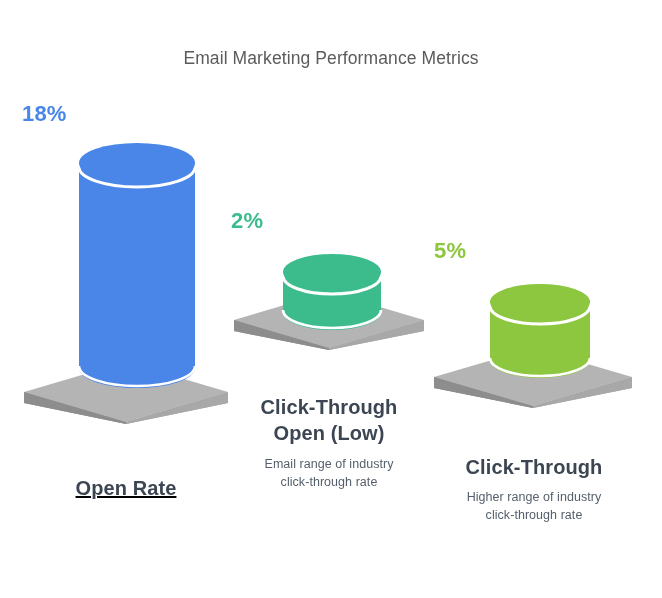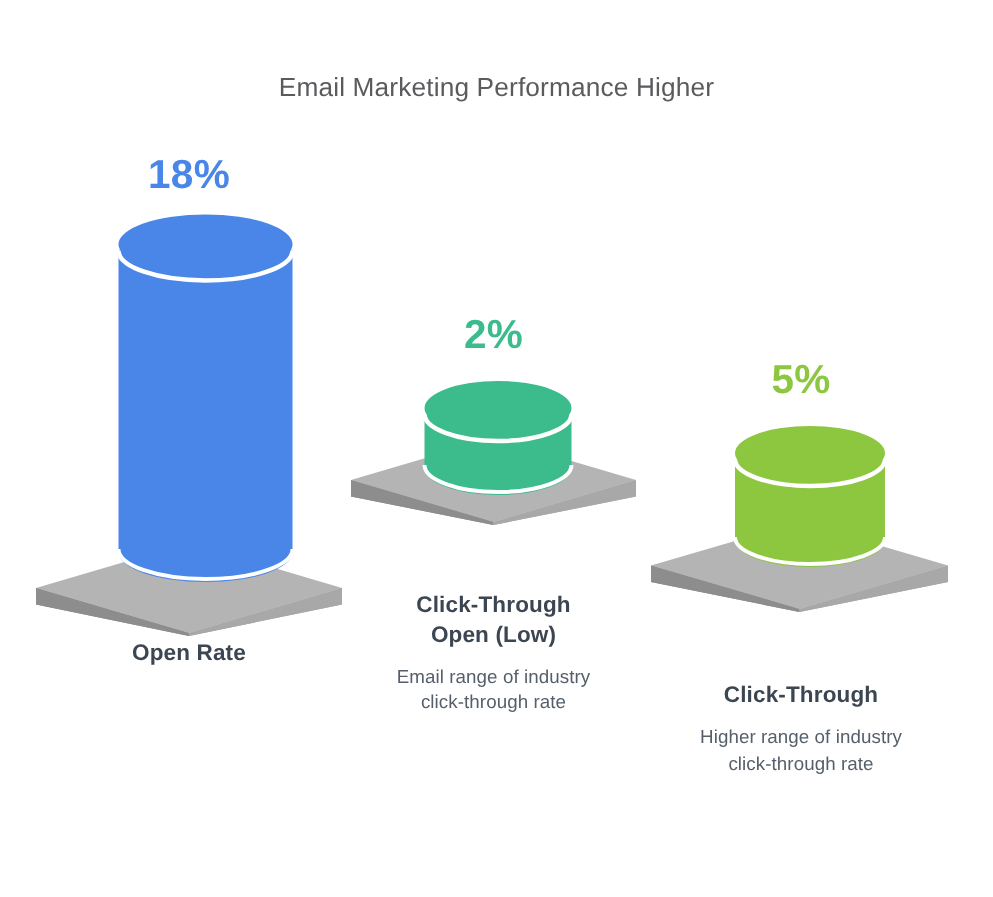--- a/index.html
+++ b/index.html
@@ -30,22 +30,22 @@
   }
 
   
   .metric-group {
     position: absolute;
   }
 
   
   .value-label {
     position: absolute;
-    text-align: center;
-    font-size: 27px;
+    text-align: left;
+    font-size: 22px;
     font-weight: bold;
     letter-spacing: 0.2px;
     white-space: nowrap;
   }
 
   
   .plate {
     position: absolute;
   }
   .plate svg { display: block; }
@@ -55,39 +55,39 @@
     position: absolute;
   }
   .cylinder svg { display: block; }
 
   
   .caption {
     position: absolute;
     text-align: center;
   }
   .caption-title {
-    font-size: 15px;
+    font-size: 20px;
     font-weight: bold;
     color: #3c4652;
     line-height: 1.32;
     letter-spacing: 0.1px;
   }
   .caption-desc {
     font-size: 12.5px;
     font-weight: 400;
     color: #555f6b;
     line-height: 1.42;
     margin-top: 9px;
     letter-spacing: 0.05px;
   }
 </style>
 </head>
 <body>
 
-<div id="chart-title">Email Marketing Performance Higher</div>
+<div id="chart-title">Email Marketing Performance Metrics</div>
 
 <div class="metric-group" style="left:0px; top:0px; width:252px; height:598px;">
 
   <div class="value-label" style="left:22px; top:101px; width:208px; color:#4a86e8;">18%</div>
 
   <div class="plate" style="left:20px; top:358px; width:212px; height:70px;">
     <svg width="212" height="70" viewBox="0 0 212 70">
 
       <polygon points="106,4 208,34 106,64 4,34" fill="#b4b4b4"></polygon>
 
@@ -106,21 +106,21 @@
       <path d="M5,27 L5,228 A58,20 0 0 0 121,228 L121,27 Z" fill="#4a86e8"></path>
 
       <path d="M5,226 A58,20 0 0 0 121,226" fill="none" stroke="#ffffff" stroke-width="2.6"></path>
 
       <path d="M5,27 A58,20 0 0 0 121,27" fill="none" stroke="#ffffff" stroke-width="3"></path>
 
       <ellipse cx="63" cy="23" rx="58" ry="20" fill="#4a86e8"></ellipse>
     </svg>
   </div>
 
-  <div class="caption" style="left:22px; top:426px; width:208px;">
+  <div class="caption" style="left:22px; top:475px; width:208px;text-decoration:underline;">
     <div class="caption-title">
       <span>Open Rate</span>
     </div>
   </div>
 </div>
 
 <div class="metric-group" style="left:0px; top:0px; width:662px; height:598px;">
 
   <div class="value-label" style="left:231px; top:208px; width:196px; color:#3cbc8d;">2%</div>
 

